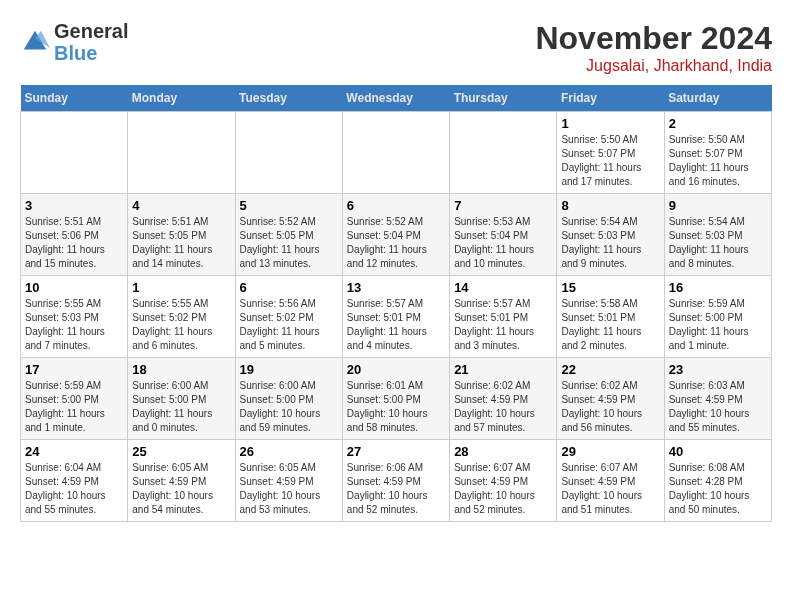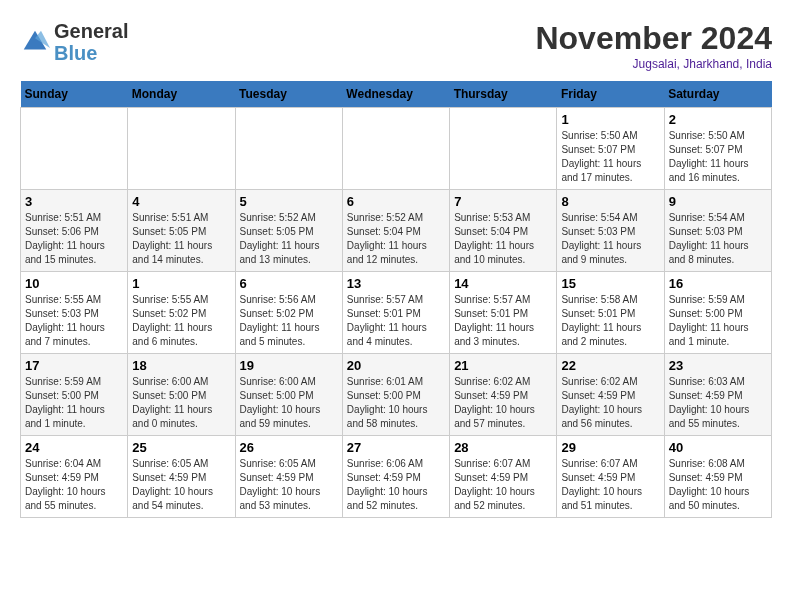--- a/index.html
+++ b/index.html
@@ -36,31 +36,31 @@
     }
     .title-block {
       text-align: right;
     }
     .month-title {
       font-size: 32px;
       font-weight: bold;
       color: #333;
     }
     .location {
-      font-size: 12px;
-      color: #4c1d95;
+      font-size: 16px;
+      color: #b91c1c;
     }
     table {
       width: 100%;
       border-collapse: collapse;
       font-size: 11px;
     }
     th {
       background-color: #3a7abf;
-      color: #000000;
+      color: #e5e5e5;
       padding: 6px 4px;
       text-align: left;
       font-size: 12px;
       font-weight: bold;
     }
     td {
       border: 1px solid #ccc;
       vertical-align: top;
       padding: 4px;
       height: 80px;
@@ -304,18 +304,18 @@
         </td>
         <td>
           <div class="day-num">29</div>
           <div class="day-info" style="white-space: pre-line;">Sunrise: 6:07 AM
 Sunset: 4:59 PM
 Daylight: 10 hours and 51 minutes.</div>
         </td>
         <td>
           <div class="day-num">40</div>
           <div class="day-info" style="white-space: pre-line;">Sunrise: 6:08 AM
-Sunset: 4:59 PM
+Sunset: 4:28 PM
 Daylight: 10 hours and 50 minutes.</div>
         </td>
       </tr>
     </tbody>
 </table>
 
 </body></html>

